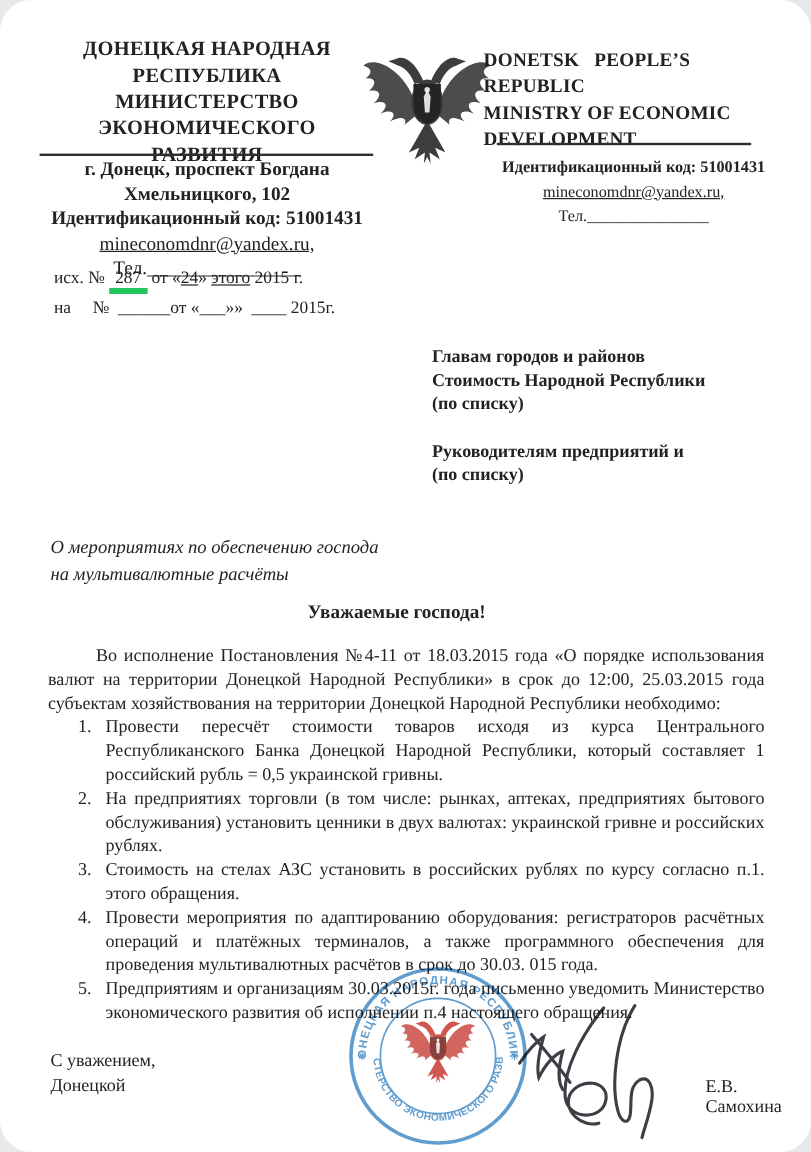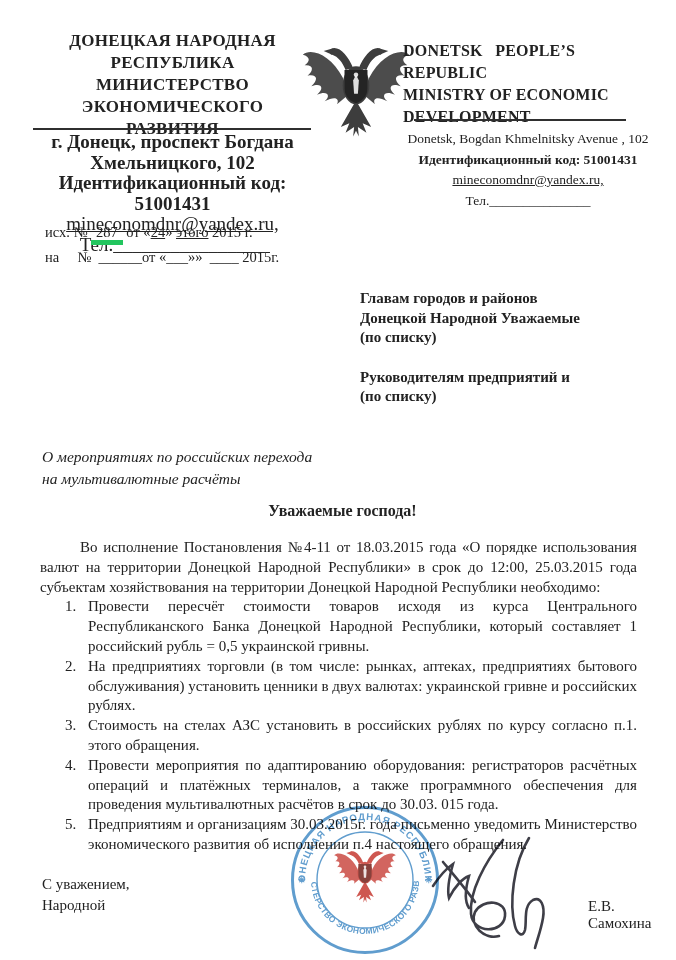--- a/index.html
+++ b/index.html
@@ -1,47 +1,47 @@
 <!DOCTYPE html>
 <html><head>
 <meta charset="utf-8">
 <style>
   html,body{margin:0;padding:0;background:#e8e8e8;}
   .page{
     position:relative;width:676px;height:960px;margin:0 auto;background:#ffffff;
-    font-family:"Liberation Serif",serif;color:#222;overflow:hidden;
+    font-family:"Liberation Serif",serif;color:#222;overflow:hidden;border-radius:26px;
   }
   .abs{position:absolute;}
   
   .hdr-title-left{left:30px;top:30px;width:285px;text-align:center;
     font-weight:bold;font-size:17px;line-height:22px;letter-spacing:.3px;}
   .hdr-title-right{left:403px;top:40px;width:250px;
     font-weight:bold;font-size:16px;line-height:22px;letter-spacing:.2px;}
   .hdr-title-left div,.hdr-title-right div{white-space:pre-wrap;}
   .emblem{left:299px;top:24px;width:114px;height:130px;color:#3d3d3d;}
   .rule{background:#2f2f2f;height:2px;}
   .rule-left{left:33px;top:128px;width:278px;}
   .rule-right{left:414px;top:119px;width:212px;}
-  .addr-left{left:30px;top:132px;width:285px;text-align:center;font-size:19px;line-height:20.5px;}
+  .addr-left{left:30px;top:132px;width:285px;text-align:center;font-size:16px;line-height:20.5px;}
   .addr-right{left:403px;top:129px;width:250px;text-align:center;font-size:13.5px;line-height:20.5px;}
   .addr-bold{font-weight:bold;}
   .email{text-decoration:underline;}
   .tel{white-space:pre;}
   
   .ref{left:45px;top:220px;font-size:14.5px;line-height:25px;}
   .ref span{white-space:pre;}
   .u-num{border-bottom:5px solid #22c55e;padding:0 5px;text-decoration:none;}
   .u-plain{text-decoration:underline;}
   
   .addressee{left:360px;top:289px;font-weight:bold;font-size:15px;line-height:19.5px;}
   .addr-gap{height:20px;}
   
   .subject{left:42px;top:446px;font-style:italic;font-size:15.5px;line-height:21.5px;}
   
-  .salutation{left:40px;top:502px;width:605px;text-align:center;font-weight:bold;font-size:16px;}
+  .salutation{left:28px;top:502px;width:605px;text-align:center;font-weight:bold;font-size:16px;}
   
   .body-block{left:40px;top:538px;width:597px;font-size:15px;line-height:19.8px;text-align:justify;}
   .intro{margin:0;text-indent:40px;}
   .num-list{margin:0;padding:0;list-style:none;}
   .num-list li{position:relative;padding-left:48px;}
   .num-list .num{position:absolute;left:25px;}
   
   .closing{left:42px;top:874px;font-size:15px;line-height:21px;}
   .sig-name{left:545px;top:898px;font-size:15px;padding-left:43px;}
   
@@ -99,46 +99,45 @@
   <div class="abs rule rule-right"></div>
 
   <div class="abs addr-left">
     <div class="addr-bold">г. Донецк, проспект Богдана Хмельницкого, 102</div>
     <div class="addr-bold">Идентификационный код: 51001431</div>
     <div class="email">mineconomdnr@yandex.ru,</div>
     <div class="tel">Тел.________________</div>
   </div>
 
   <div class="abs addr-right">
-    <div>Donetsk, Bogdan Khmelnitsky Avenue , 102</div>
     <div class="addr-bold">Идентификационный код: 51001431</div>
     <div class="email">mineconomdnr@yandex.ru,</div>
     <div class="tel">Тел._______________</div>
   </div>
 
   <div class="abs ref">
     <div>
       <span>исх. № </span><span class="u-num">287</span><span> от «</span><span class="u-plain">24</span><span>» </span><span class="u-plain">этого</span><span> 2015 г.</span>
     </div>
     <div>
       <span>на     №  ______от «___»»  ____ 2015г.</span>
     </div>
   </div>
 
   <div class="abs addressee">
     <div>Главам городов и районов</div>
-    <div>Донецкой Народной Уважаемые</div>
+    <div>Стоимость Народной Республики</div>
     <div>(по списку)</div>
     <div class="addr-gap"></div>
     <div>Руководителям предприятий и</div>
     <div>(по списку)</div>
   </div>
 
   <div class="abs subject">
-    <div>О мероприятиях по российских перехода</div>
+    <div>О мероприятиях по обеспечению господа</div>
     <div>на мультивалютные расчёты</div>
   </div>
 
   <div class="abs salutation">Уважаемые господа!</div>
 
   <div class="abs body-block">
     <p class="intro">Во исполнение Постановления №4-11 от 18.03.2015 года «О порядке использования валют на территории Донецкой Народной Республики» в срок до 12:00, 25.03.2015 года субъектам хозяйствования на территории Донецкой Народной Республики необходимо:</p>
     <ol class="num-list">
       <li>
         <span class="num">1.</span><span>Провести пересчёт стоимости товаров исходя из курса Центрального Республиканского Банка Донецкой Народной Республики, который составляет 1 российский рубль = 0,5 украинской гривны.</span>
@@ -153,21 +152,21 @@
         <span class="num">4.</span><span>Провести мероприятия по адаптированию оборудования: регистраторов расчётных операций и платёжных терминалов, а также программного обеспечения для проведения мультивалютных расчётов в срок до 30.03. 015 года.</span>
       </li>
       <li>
         <span class="num">5.</span><span>Предприятиям и организациям 30.03.2015г. года письменно уведомить Министерство экономического развития об исполнении п.4 настоящего обращения.</span>
       </li>
     </ol>
   </div>
 
   <div class="abs closing">
     <div>С уважением,</div>
-    <div>Народной</div>
+    <div>Донецкой</div>
   </div>
   <div class="abs sig-name">Е.В. Самохина</div>
 
   <svg class="abs stamp" viewBox="0 0 152 152">
     <defs>
       <path id="arcTop" d="M 16,76 A 60,60 0 1 1 136,76"></path>
       <path id="arcBottom" d="M 22,76 A 54,54 0 0 0 130,76"></path>
     </defs>
     <circle cx="76" cy="76" r="72.5" fill="none" stroke="#4a8fc7" stroke-width="3"></circle>
     <circle cx="76" cy="76" r="48" fill="none" stroke="#4a8fc7" stroke-width="1.4"></circle>

